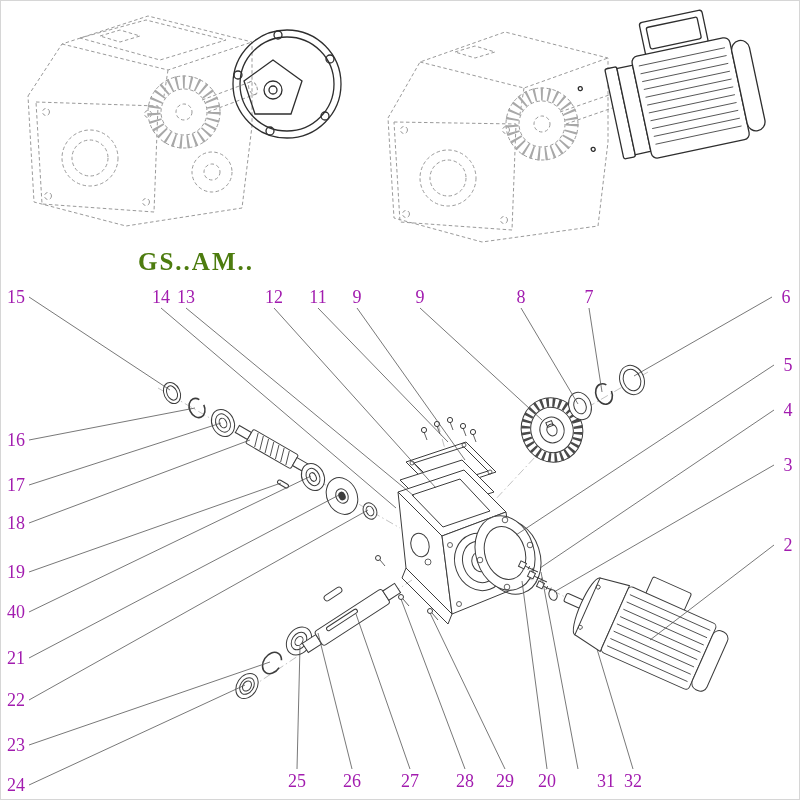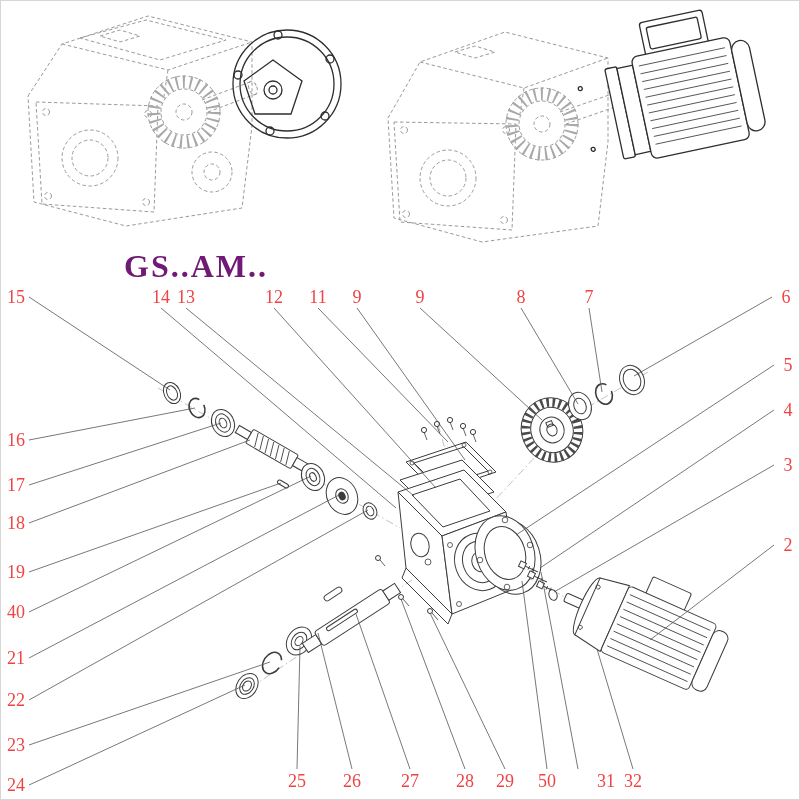--- a/index.html
+++ b/index.html
@@ -12,24 +12,24 @@
   
   .solid{fill:none;stroke:#2e2e2e;stroke-width:1.3;}
   .solidf{fill:#ffffff;stroke:#2e2e2e;stroke-width:1.3;}
   
   .part{fill:none;stroke:#3c3c3c;stroke-width:1;}
   .partf{fill:#ffffff;stroke:#3c3c3c;stroke-width:1;}
   .thin{fill:none;stroke:#3c3c3c;stroke-width:.8;}
   .teeth{fill:none;stroke:#4a4a4a;stroke-width:9;stroke-dasharray:2.5 3.5;}
   .axis{fill:none;stroke:#b3b3b3;stroke-width:.8;stroke-dasharray:8 3 1.5 3;}
   #leader-lines line{stroke:#555555;stroke-width:.8;}
-  .callout{position:absolute;transform:translate(-50%,-50%);font-size:18px;color:#ef4444;
+  .callout{position:absolute;transform:translate(-50%,-50%);font-size:18px;color:#a21caf;
            font-family:"Liberation Serif",serif;line-height:1;}
   .caption{position:absolute;transform:translateX(-50%);width:220px;text-align:center;
-           font-weight:bold;font-size:32px;letter-spacing:2px;color:#701a75;}
+           font-weight:bold;font-size:25px;letter-spacing:2px;color:#4d7c0f;}
 </style>
 </head>
 <body>
 
 <div class="stage">
 
 <svg width="800" height="800" viewBox="0 0 800 800">
 
   <g>
     <g>
@@ -358,18 +358,18 @@
       <div class="callout" style="left: 16px; top: 612px;">40</div>
       <div class="callout" style="left: 16px; top: 658px;">21</div>
       <div class="callout" style="left: 16px; top: 700px;">22</div>
       <div class="callout" style="left: 16px; top: 745px;">23</div>
       <div class="callout" style="left: 16px; top: 785px;">24</div>
       <div class="callout" style="left: 297px; top: 781px;">25</div>
       <div class="callout" style="left: 352px; top: 781px;">26</div>
       <div class="callout" style="left: 410px; top: 781px;">27</div>
       <div class="callout" style="left: 465px; top: 781px;">28</div>
       <div class="callout" style="left: 505px; top: 781px;">29</div>
-      <div class="callout" style="left: 547px; top: 781px;">50</div>
+      <div class="callout" style="left: 547px; top: 781px;">20</div>
       <div class="callout" style="left: 606px; top: 781px;">31</div>
       <div class="callout" style="left: 633px; top: 781px;">32</div>
     </div>
 
 </div>
 
 </body></html>

